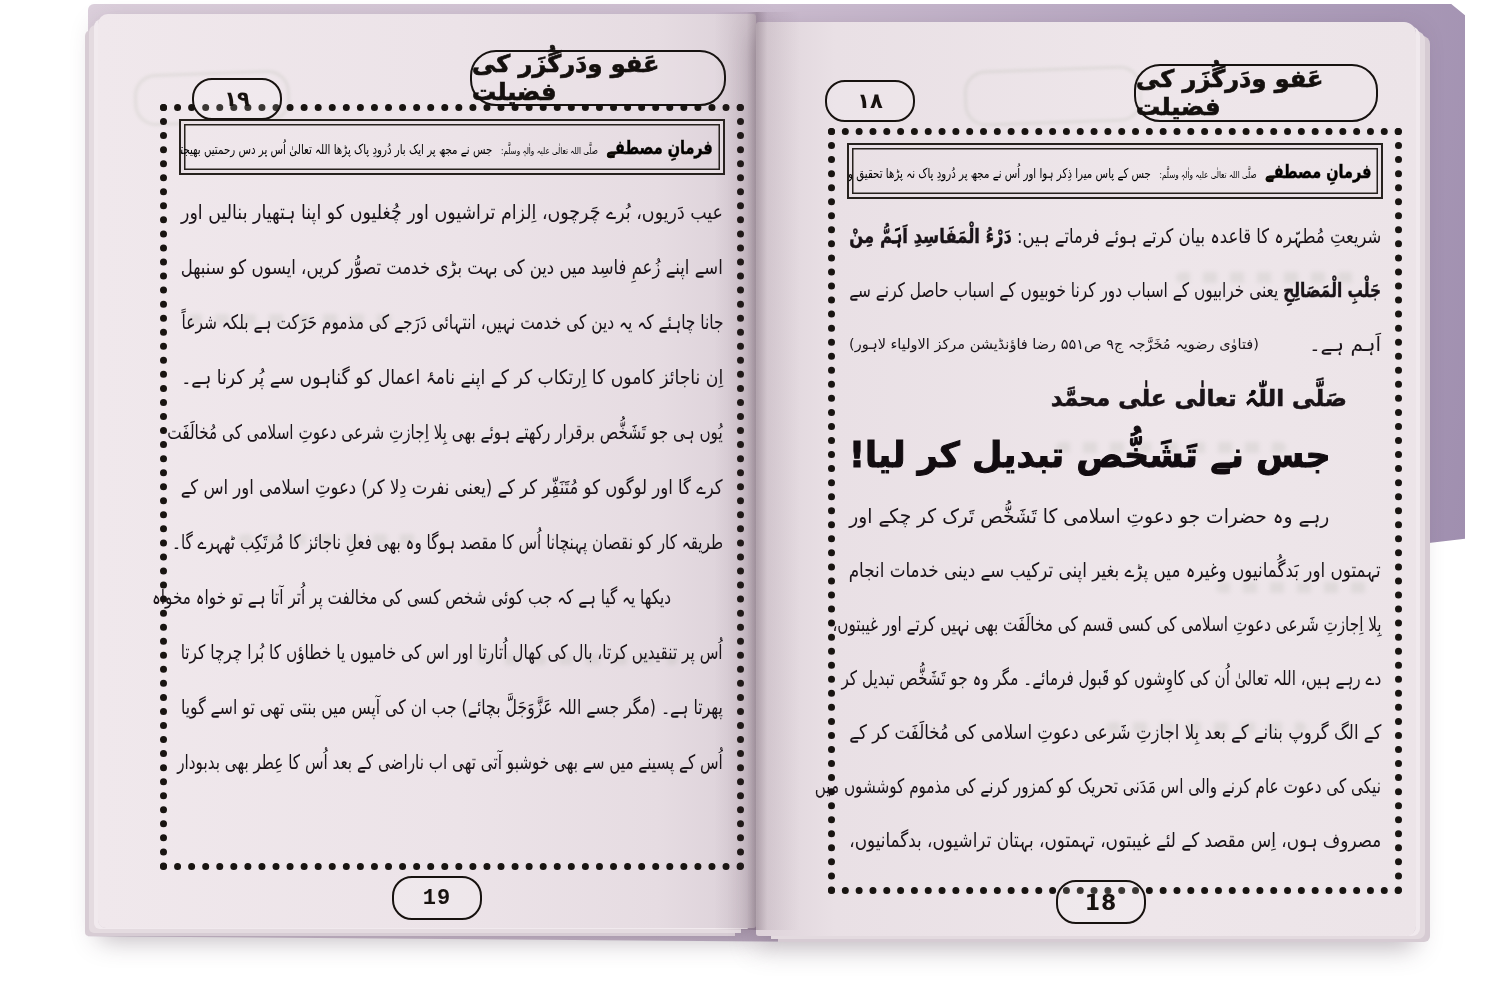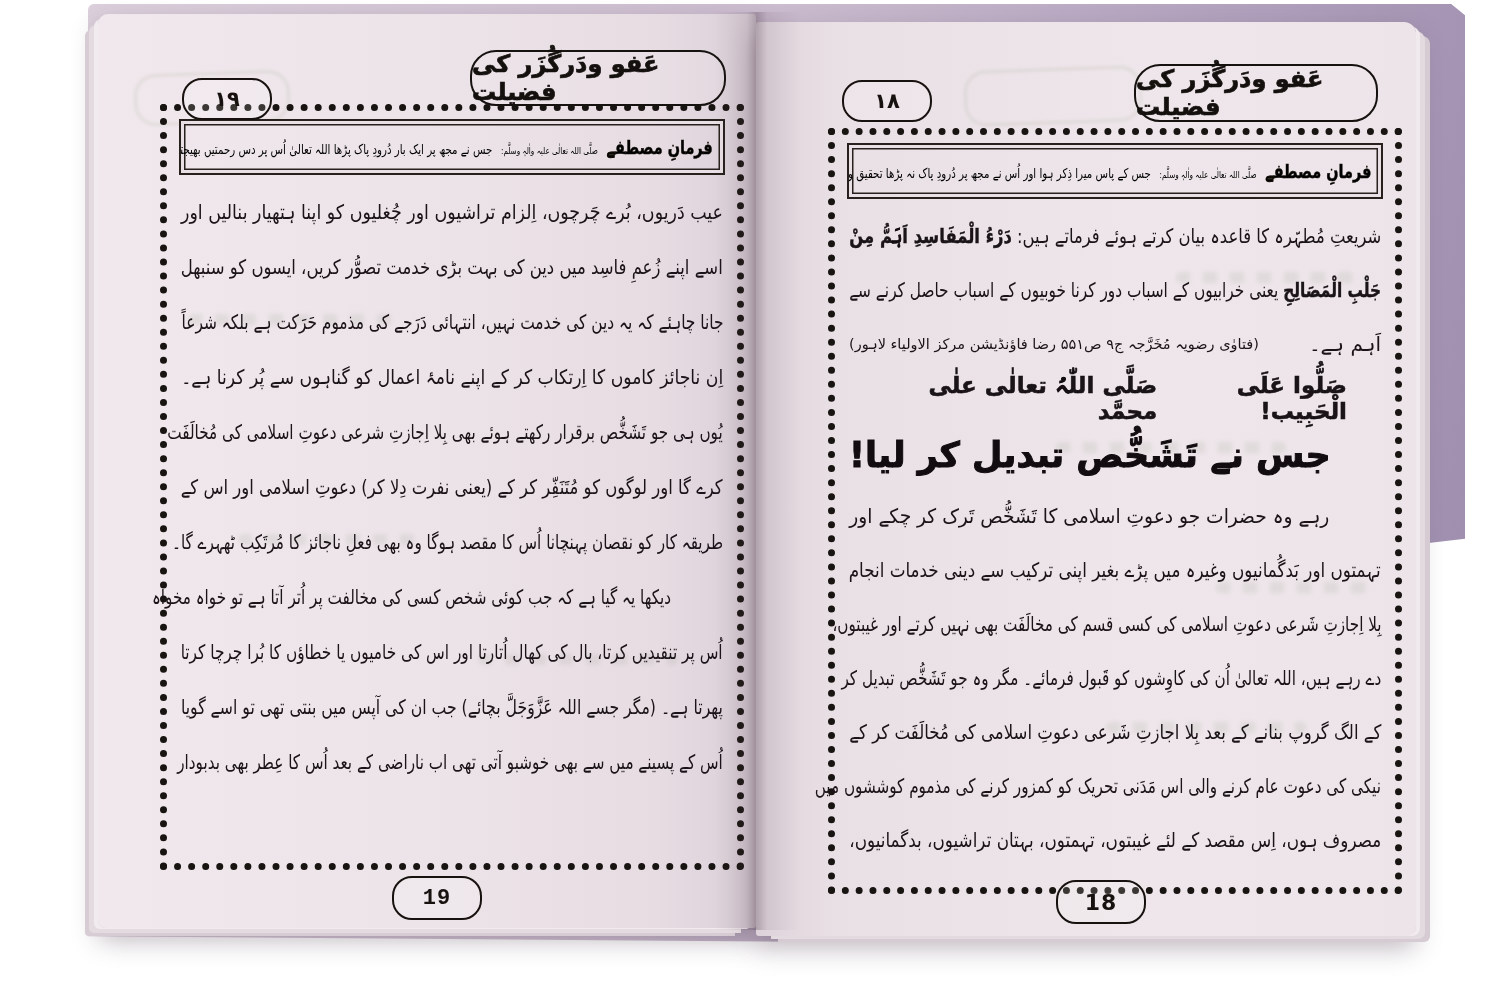--- a/index.html
+++ b/index.html
@@ -107,21 +107,21 @@
 
 <div class="stage">
   <div class="backdrop"></div>
 
   <div class="page page-left">
     <div class="ghost-stamp" style="left:36px;top:58px;width:150px;height:46px;"></div>
     <div class="ghost-line" style="left:90px;top:300px;width:210px;"></div>
     <div class="ghost-line" style="left:140px;top:520px;width:180px;"></div>
     <div class="ghost-line" style="left:380px;top:640px;width:200px;"></div>
 
-    <div class="oval top" style="left:84px;top:64px;width:86px;height:38px;">
+    <div class="oval top" style="left:94px;top:64px;width:86px;height:38px;">
       <span>۱۹</span>
     </div>
 
     <div class="badge" style="left:372px;top:36px;width:252px;height:52px;">
       <span>عَفو ودَرگُزَر کی فضیلت</span>
     </div>
 
     <div class="frame" style="left:62px;top:90px;width:584px;height:766px;">
       <div class="farman">
         <div class="bline farman-line">
@@ -152,21 +152,21 @@
     </div>
   </div>
 
   <div class="page page-right">
     <div class="ghost-stamp" style="left:208px;top:46px;width:172px;height:50px;"></div>
     <div class="ghost-line" style="left:420px;top:250px;width:190px;"></div>
     <div class="ghost-line" style="left:300px;top:420px;width:230px;"></div>
     <div class="ghost-line" style="left:460px;top:560px;width:160px;"></div>
     <div class="ghost-line" style="left:350px;top:700px;width:200px;"></div>
 
-    <div class="oval top" style="left:86px;top:58px;width:86px;height:38px;">
+    <div class="oval top" style="left:69px;top:58px;width:86px;height:38px;">
       <span>۱۸</span>
     </div>
 
     <div class="badge" style="left:378px;top:42px;width:240px;height:54px;">
       <span>عَفو ودَرگُزَر کی فضیلت</span>
     </div>
 
     <div class="frame" style="left:72px;top:106px;width:574px;height:766px;">
       <div class="farman">
         <div class="bline farman-line">
@@ -188,21 +188,20 @@
           <span class="fit" style="transform: scaleX(0.767538);">
             <span class="seg-bold">جَلْبِ الْمَصَالِحِ</span>
             <span>یعنی خرابیوں کے اسباب دور کرنا خوبیوں کے اسباب حاصل کرنے سے</span>
           </span>
         </div>
         <div class="refline">
           <span class="main">اَہم ہے۔</span>
           <span class="ref">(فتاوٰی رضویہ مُخَرَّجہ ج۹ ص۵۵۱ رضا فاؤنڈیشن مرکز الاولیاء لاہور)</span>
         </div>
         <div class="salat">
-          <span>صَلُّوا عَلَی الْحَبِیب!</span>
           <span>صَلَّی اللّٰہُ تعالٰی علٰی محمَّد</span>
         </div>
         <div class="pheading">جس نے تَشَخُّص تبدیل کر لیا!</div>
         <div class="bline indent-r"><span class="fit" style="transform: scaleX(0.931389);">رہے وہ حضرات جو دعوتِ اسلامی کا تَشَخُّص تَرک کر چکے اور</span></div>
         <div class="bline"><span class="fit" style="transform: scaleX(0.838187);">تہمتوں اور بَدگُمانیوں وغیرہ میں پڑے بغیر اپنی ترکیب سے دینی خدمات انجام</span></div>
         <div class="bline"><span class="fit" style="transform: scaleX(0.76);">بِلا اِجازتِ شَرعی دعوتِ اسلامی کی کسی قسم کی مخالَفَت بھی نہیں کرتے اور غیبتوں،</span></div>
         <div class="bline"><span class="fit" style="transform: scaleX(0.76);">دے رہے ہیں، اللہ تعالیٰ اُن کی کاوِشوں کو قَبول فرمائے۔ مگر وہ جو تَشَخُّص تبدیل کر</span></div>
         <div class="bline"><span class="fit" style="transform: scaleX(0.828197);">کے الگ گروپ بنانے کے بعد بِلا اجازتِ شَرعی دعوتِ اسلامی کی مُخالَفَت کر کے</span></div>
         <div class="bline"><span class="fit" style="transform: scaleX(0.76);">نیکی کی دعوت عام کرنے والی اس مَدَنی تحریک کو کمزور کرنے کی مذموم کوششوں میں</span></div>
         <div class="bline"><span class="fit" style="transform: scaleX(0.840131);">مصروف ہوں، اِس مقصد کے لئے غیبتوں، تہمتوں، بہتان تراشیوں، بدگمانیوں،</span></div>

